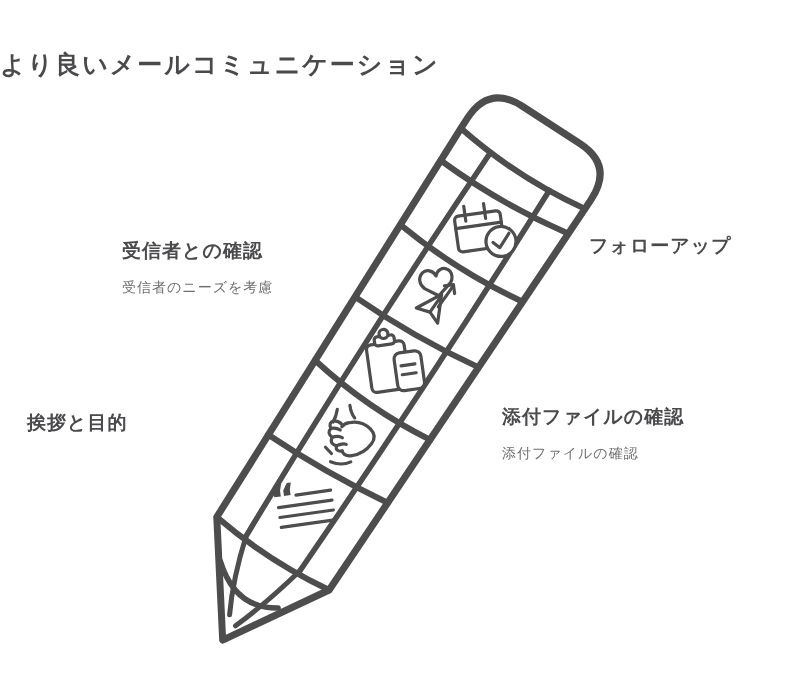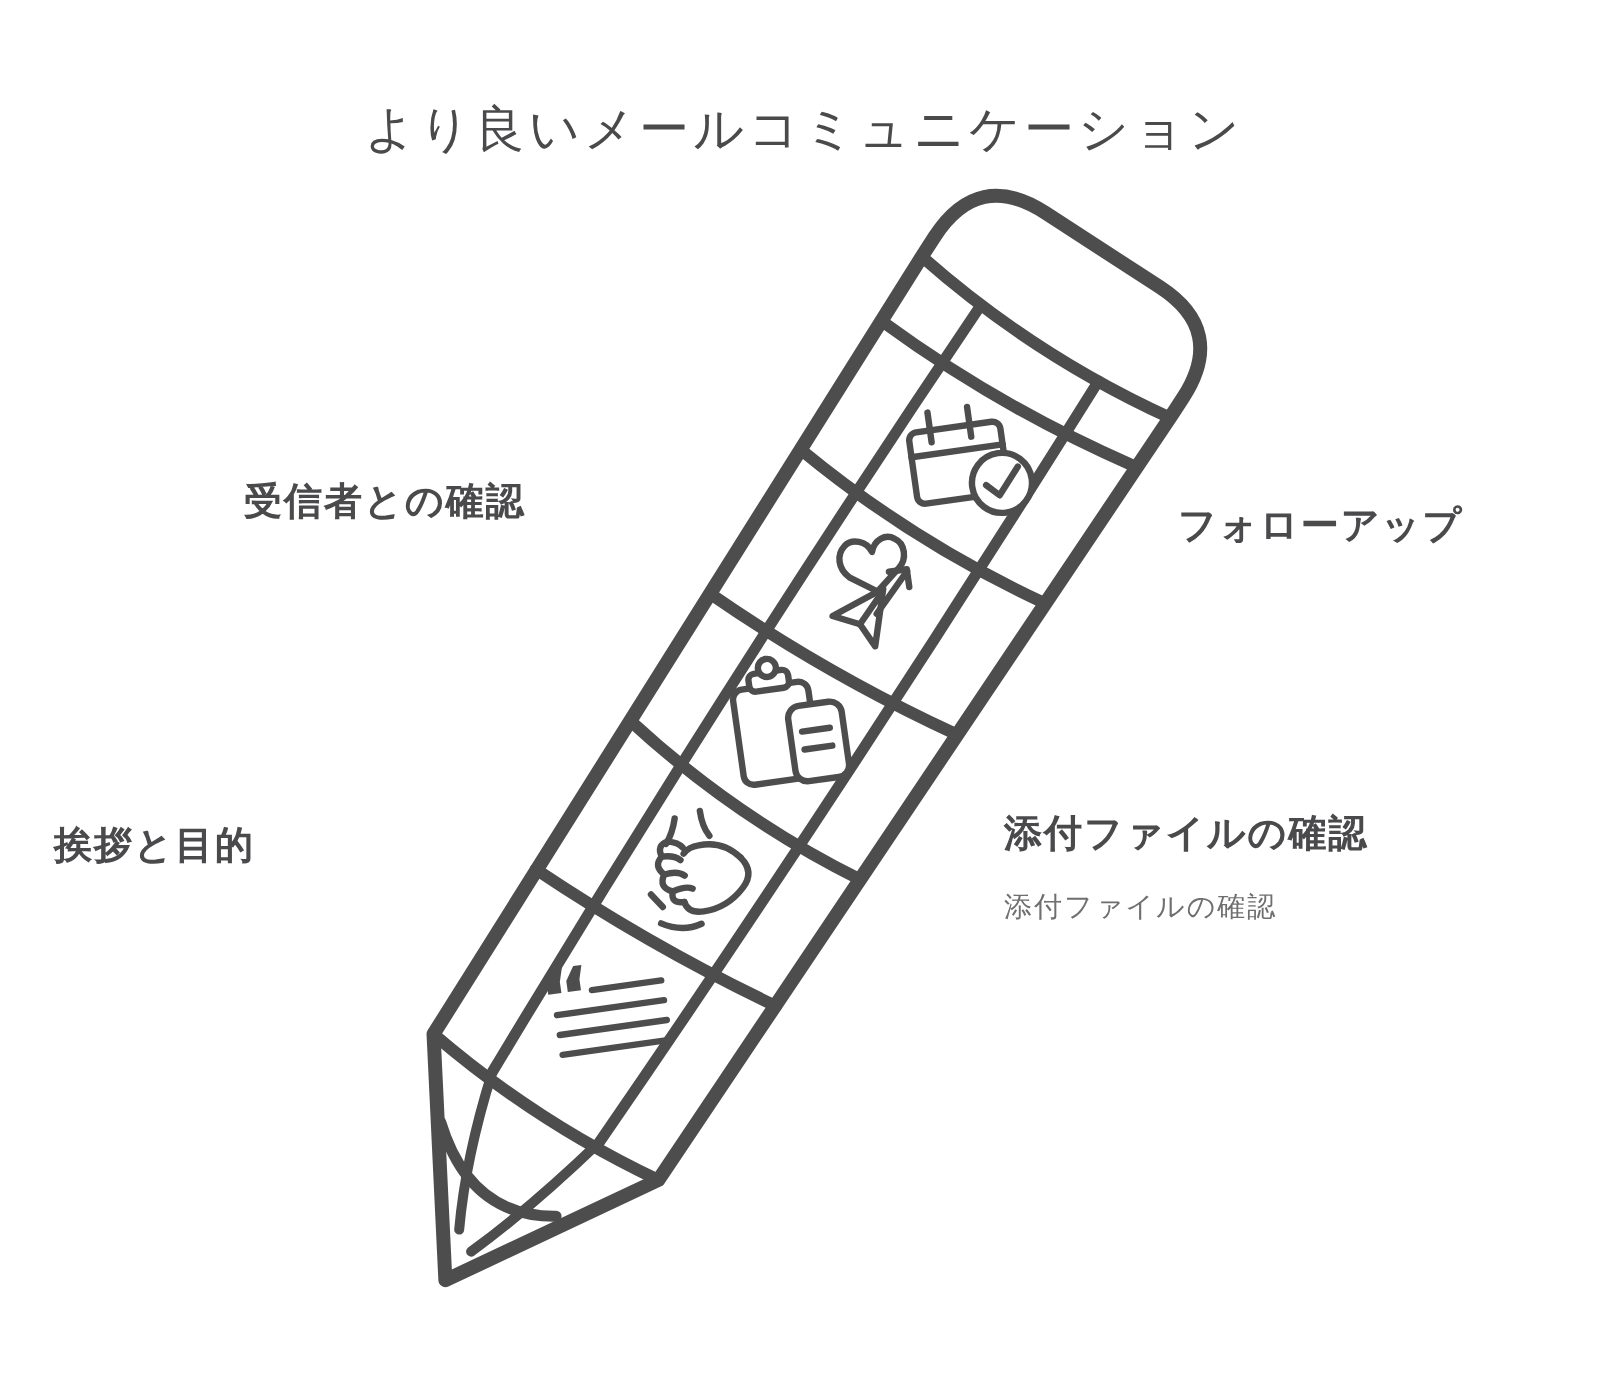--- a/index.html
+++ b/index.html
@@ -12,37 +12,37 @@
   body{
     width:804px;height:698px;
     background:var(--bg);
     font-family:"Liberation Sans","DejaVu Sans",sans-serif;
     position:relative;
     overflow:hidden;
   }
   .stage{position:absolute;inset:0;}
   .title{
     position:absolute;left:0;right:0;top:48px;
-    text-align:center;
-    font-size:25px;font-weight:400;letter-spacing:2px;
+    text-align:left;
+    font-size:25px;font-weight:700;letter-spacing:2px;
     color:var(--label);
   }
   .label{position:absolute;}
   .label h3{
     margin:0 0 15px 0;
     font-size:19px;font-weight:700;letter-spacing:1px;
     color:var(--label);
   }
   .label p{
     margin:0;
     font-size:14px;font-weight:400;letter-spacing:1px;
     color:var(--sublabel);
   }
   .pos-top-left{left:122px;top:238px;}
-  .pos-top-right{left:589px;top:250px;}
+  .pos-top-right{left:589px;top:233px;}
   .pos-mid-left{left:27px;top:382px;margin-top:28px;}
   .pos-mid-right{left:502px;top:404px;}
   .pos-bottom{left:408px;top:539px;}
   svg{position:absolute;left:0;top:0;}
   .pencil-stroke{fill:none;stroke:var(--stroke);stroke-linecap:round;stroke-linejoin:round;}
   .pencil-fill{fill:#ffffff;stroke:var(--stroke);stroke-linecap:round;stroke-linejoin:round;}
   .icon{fill:none;stroke:var(--stroke);stroke-width:3.2;stroke-linecap:round;stroke-linejoin:round;}
   .icon-fill{fill:#ffffff;stroke:var(--stroke);stroke-width:3.2;stroke-linecap:round;stroke-linejoin:round;}
 </style>
 </head>
@@ -121,20 +121,21 @@
         <path class="icon" stroke-width="3.6" d="M -8,-13 L 27,-13"></path>
         <path class="icon" stroke-width="3.6" d="M -27,-3 L 27,-3"></path>
         <path class="icon" stroke-width="3.6" d="M -27,7 L 27,7"></path>
         <path class="icon" stroke-width="3.6" d="M -27,17 L 25,17"></path>
       </g>
     </g>
   </svg>
 
   <div class="label pos-top-left">
     <h3>受信者との確認</h3>
+    <p>受信者のニーズを考慮</p>
   </div>
 
   <div class="label pos-top-right">
     <h3>フォローアップ</h3>
   </div>
 
   <div class="label pos-mid-left">
     <h3>挨拶と目的</h3>
   </div>
 

